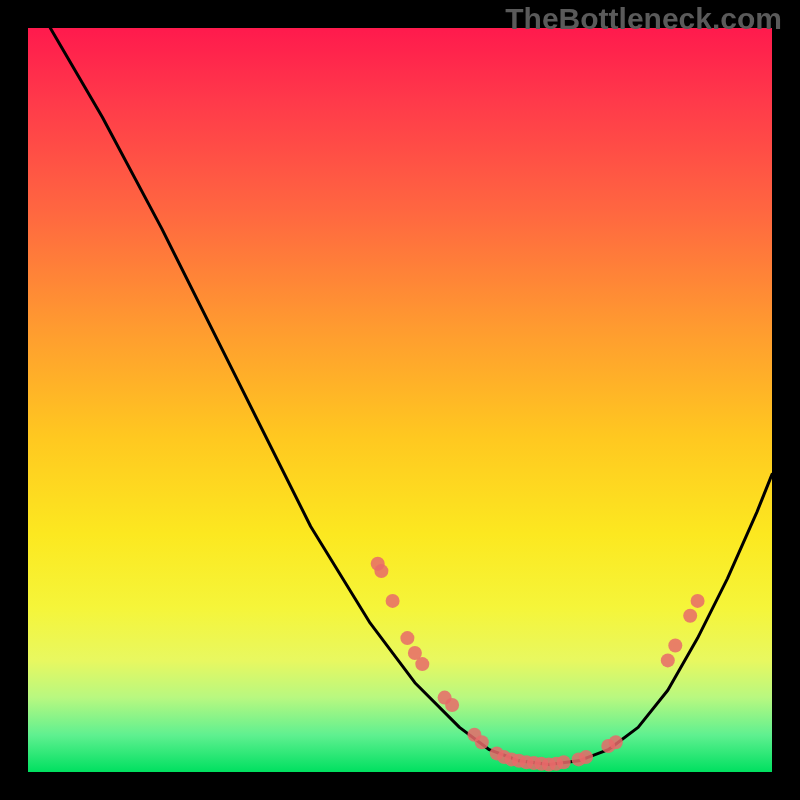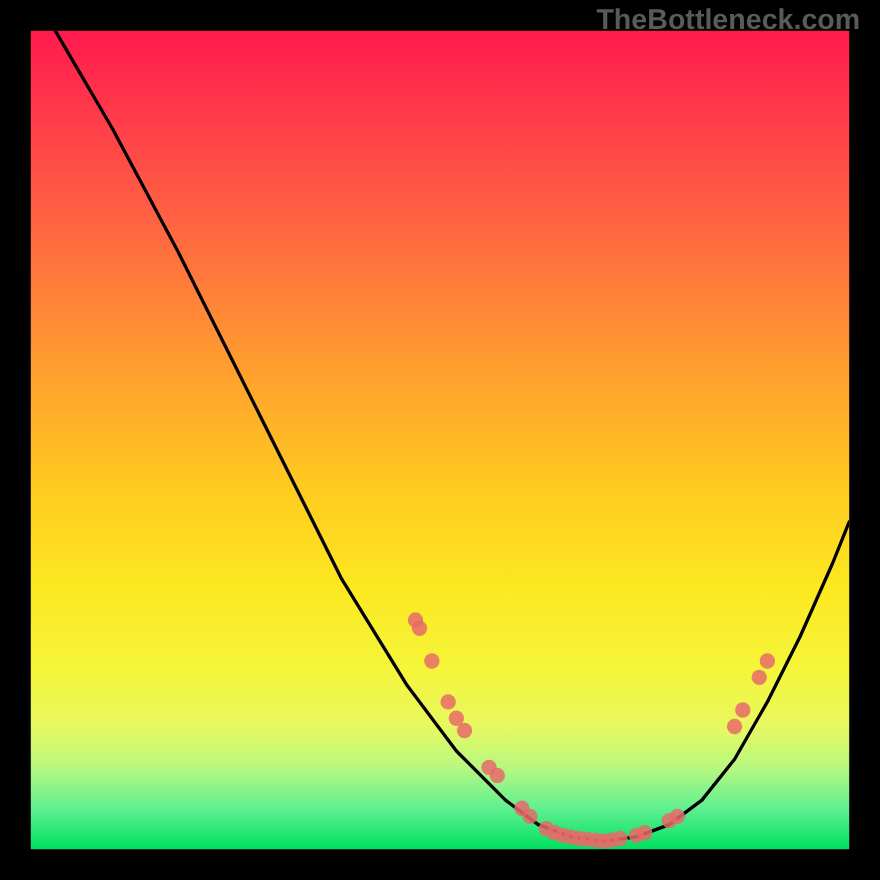--- a/index.html
+++ b/index.html
@@ -9,21 +9,21 @@
     width: 800px;
     height: 800px;
     position: relative;
     font-family: Arial, sans-serif;
   }
   .watermark {
     position: absolute;
     top: 2px;
     right: 18px;
     color: #5a5a5a;
-    font-size: 26px;
+    font-size: 30px;
     font-weight: bold;
     z-index: 10;
   }
   .frame {
     position: absolute;
     top: 28px;
     left: 28px;
     width: 744px;
     height: 744px;
     background: #000;

